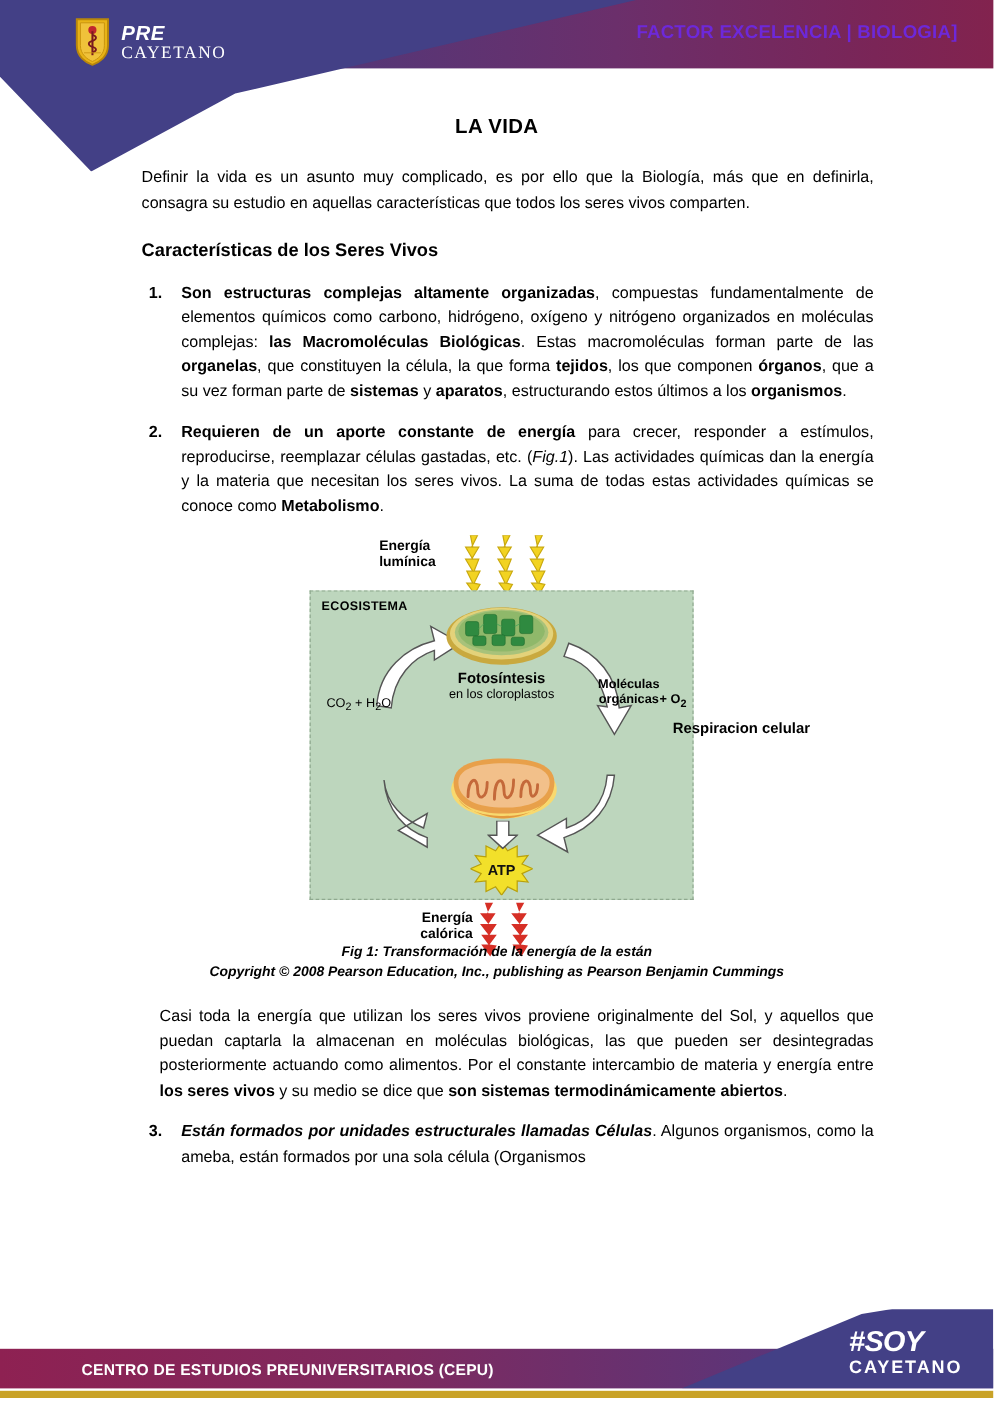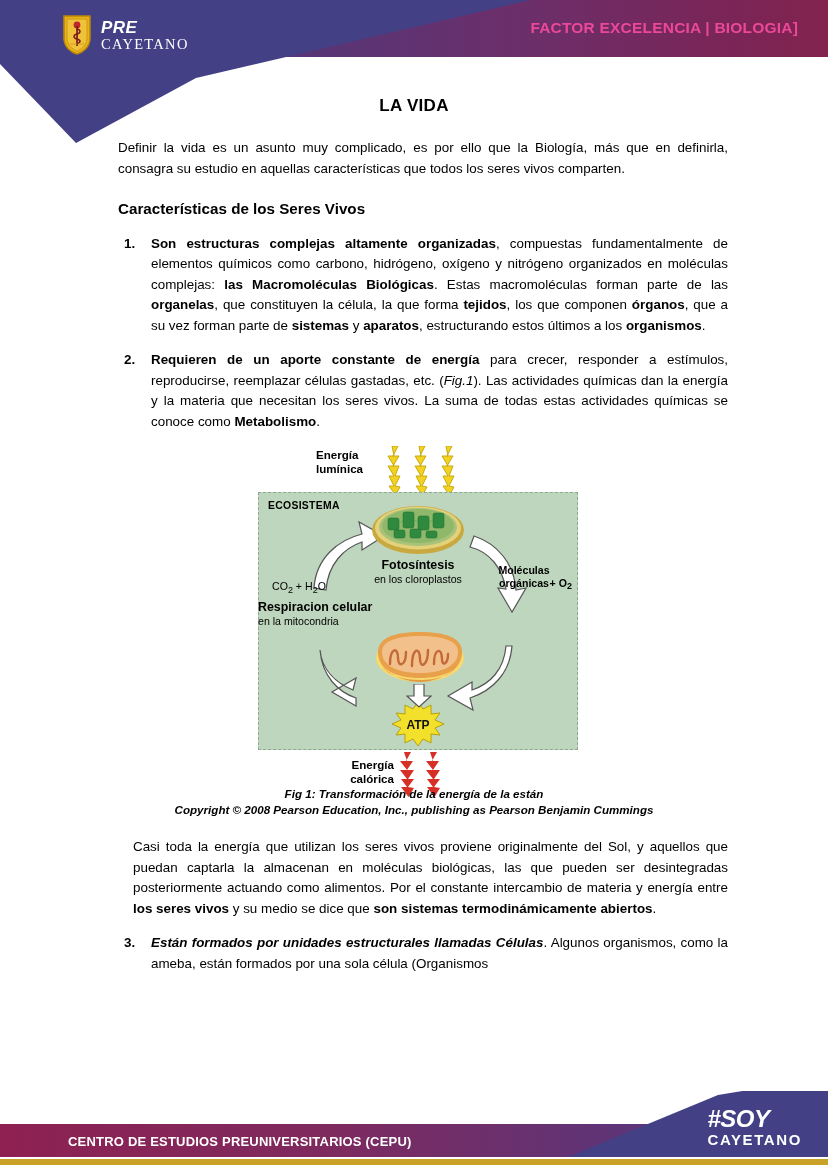--- a/index.html
+++ b/index.html
@@ -67,21 +67,21 @@
   .logo-cayetano {
     font-size: 14.5px;
     letter-spacing: 1.3px;
     font-family: "Liberation Serif", serif;
     margin-top: 1px;
   }
   .header-title {
     position: absolute;
     top: 19px;
     right: 30px;
-    color: #ec4899;
+    color: #6d28d9;
     font-size: 15.5px;
     font-weight: bold;
     letter-spacing: 0.2px;
     white-space: nowrap;
   }
 
   
   .content {
     position: absolute;
     top: 96px;
@@ -222,24 +222,25 @@
   }
   .lbl-foto .sub {
     font-size: 10.6px;
     font-weight: normal;
   }
   .lbl-resp {
     position: absolute;
     left: 0;
     top: 154px;
     width: 372px;
-    text-align: left;
+    text-align: right;
     font-size: 12.4px;
     font-weight: bold;
     line-height: 14px;
+    padding-left: 45px;
   }
   .lbl-resp .sub {
     font-size: 10.6px;
     font-weight: normal;
   }
   .lbl-co2 {
     position: absolute;
     left: 14px;
     top: 122px;
     font-size: 10.6px;
@@ -476,21 +477,20 @@
         <span class="two-line">
           <div>Moléculas</div>
           <div>orgánicas</div>
         </span>
           <span> + O</span>
           <sub>2</sub>
       </div>
 
       <div class="lbl-resp">
         <div>Respiracion celular</div>
-        <div class="sub">en la mitocondria</div>
       </div>
 
       <svg class="organelle-mito" viewBox="0 0 92 58">
         <ellipse cx="46" cy="32" rx="44" ry="24" fill="#fbd96a" opacity="0.95"></ellipse>
         <path d="M4 26 C4 12 20 6 46 6 C72 6 88 12 88 26 C88 44 70 52 46 52 C22 52 4 44 4 26 Z" fill="#e8a04a"></path>
         <path d="M8 26 C8 15 22 10 46 10 C70 10 84 15 84 26 C84 40 68 47 46 47 C24 47 8 40 8 26 Z" fill="#f2c08a"></path>
         <g fill="none" stroke="#c4693a" stroke-width="2.4" stroke-linecap="round">
           <path d="M16 38 C16 22 24 20 24 32 C24 42 32 40 32 26"></path>
           <path d="M38 40 C38 22 46 20 46 33 C46 43 54 40 54 24"></path>
           <path d="M60 38 C60 22 68 21 68 33 C68 41 74 38 74 28"></path>

